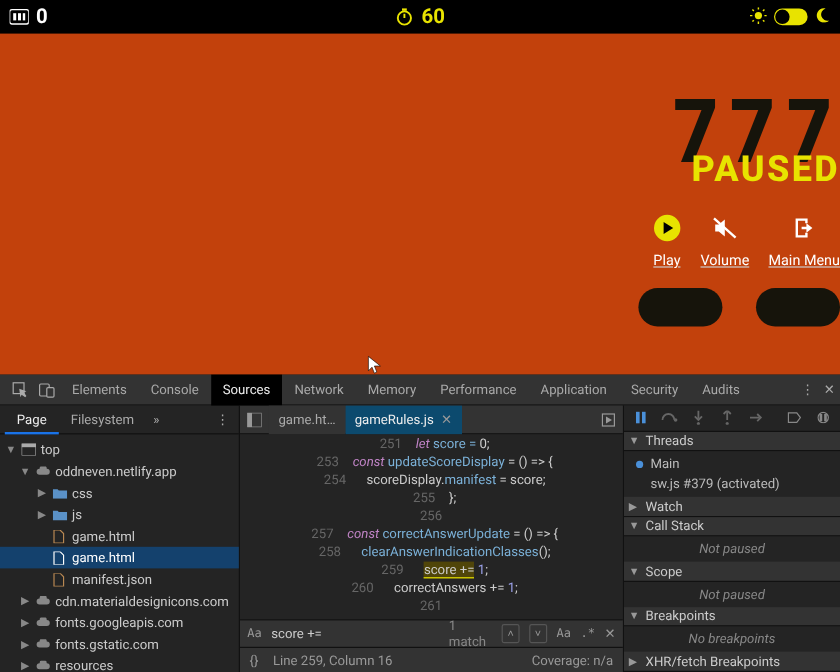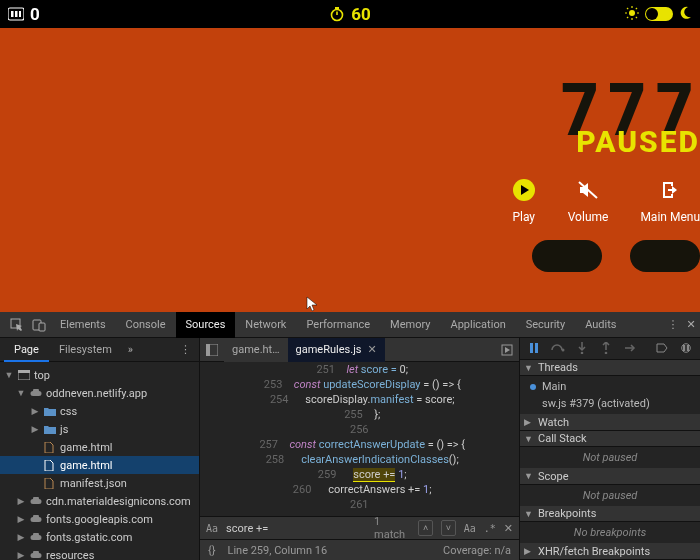--- a/index.html
+++ b/index.html
@@ -12,21 +12,21 @@
   .tb-center { flex:1; display:flex; align-items:center; justify-content:center; gap:6px; color:#e8e300; font-weight:700; font-size:17px; }
   .tb-left span.val { color:#fff; font-weight:700; font-size:17px; }
   .tb-left .score-ic, .tb-center .timer-ic { display:flex; }
   .toggle { width:28px; height:14px; border-radius:8px; background:#e8e300; position:relative; }
   .toggle::after { content:""; width:12px; height:12px; border-radius:50%; background:#000; position:absolute; top:1px; left:1px; }
 
   
   .game-body { height:284px; background:#c2410c; position:relative; display:flex; flex-direction:column; align-items:flex-end; }
   .big-number { margin-top:40px; font-size:72px; font-weight:800; color:#16140b; letter-spacing:4px; font-family:monospace; }
   .paused { position:absolute; top:96px; font-size:30px; font-weight:800; color:#e8e300; letter-spacing:2px; }
-  .pause-menu { position:absolute; top:150px; display:flex; gap:32px; align-items:flex-start; justify-content:center; }
+  .pause-menu { position:absolute; top:150px; display:flex; gap:16px; align-items:flex-start; justify-content:center;text-decoration:underline; }
   .pm-item { display:flex; flex-direction:column; align-items:center; gap:8px; color:#fff; font-size:12px; cursor:pointer; }
   .pm-item .ic-wrap { width:24px; height:24px; display:flex; align-items:center; justify-content:center; }
   .ic-play { width:22px; height:22px; border-radius:50%; background:#e8e300; display:flex; align-items:center; justify-content:center; }
   .ic-play::after { content:""; border-left:8px solid #000; border-top:5px solid transparent; border-bottom:5px solid transparent; margin-left:2px; }
   .ghost-btns { position:absolute; top:212px; display:flex; gap:28px; }
   .ghost-btn { width:70px; height:32px; border-radius:16px; background:#16140b; }
   .cursor { position:absolute; top:268px; left:306px; }
 
   
   .devtools { height:248px; background:#242424; display:flex; flex-direction:column; font-size:11px; }
@@ -53,21 +53,21 @@
   .folder { color:#b98852; }
   .file { color:#ccc; }
   .cloud { color:#888; }
   .pad1 { padding-left:16px; } .pad2 { padding-left:30px; }
 
   
   .editor-pane { flex:1; display:flex; flex-direction:column; min-width:0; border-right:1px solid #111; }
   .ed-tabs { height:24px; display:flex; align-items:center; background:#333; border-bottom:1px solid #111; }
   .ed-tabs .edic { width:24px; display:flex; justify-content:center; color:#999; }
   .ed-tab { height:24px; display:flex; align-items:center; padding:0 8px; gap:6px; color:#aaa; background:#333; cursor:pointer; }
-  .ed-tab.active { background:#0f172a; color:#eee;justify-content:center; }
+  .ed-tab.active { background:#0c4a6e; color:#eee;justify-content:center; }
   .ed-tab .close { font-size:11px; color:#999; }
   .ed-tabs .sp { flex:1; }
   .editor { flex:1; overflow:hidden; background:#242424; font-family:Menlo,Consolas,monospace; font-size:11px; line-height:15px; }
   .code-row { display:flex;justify-content:center; }
   .ln { width:30px; text-align:right; color:#666; padding-right:6px; user-select:none; }
   .code { white-space:pre; color:#ccc; }
   .kw { color:#c084c6; font-style:italic; }
   .fn { color:#7bb1d8;margin-top:38px; }
   .var { color:#7bb1d8; }
   .num { color:#9aa0e8; }
@@ -199,22 +199,22 @@
     <div class="dic">
       <svg width="14" height="14" viewBox="0 0 14 14">
           <rect x="1" y="2" width="8" height="10" rx="1" fill="none" stroke="#aaa"></rect>
           <rect x="7" y="5" width="6" height="8" rx="1" fill="#333" stroke="#aaa"></rect>
         </svg>
     </div>
     <div class="dt-tab">Elements</div>
     <div class="dt-tab">Console</div>
     <div class="dt-tab active">Sources</div>
     <div class="dt-tab">Network</div>
+    <div class="dt-tab">Memory</div>
     <div class="dt-tab">Performance</div>
-    <div class="dt-tab">Memory</div>
     <div class="dt-tab">Application</div>
     <div class="dt-tab">Security</div>
     <div class="dt-tab">Audits</div>
     <div class="spacer"></div>
     <div class="right-ic">⋮</div>
     <div class="right-ic">✕</div>
   </div>
 
   <div class="dt-main">
 

